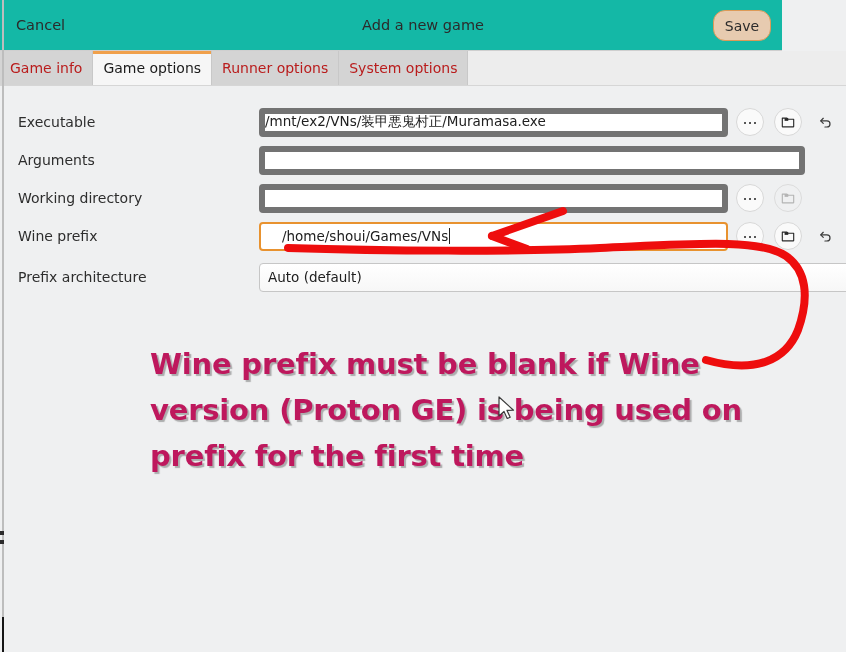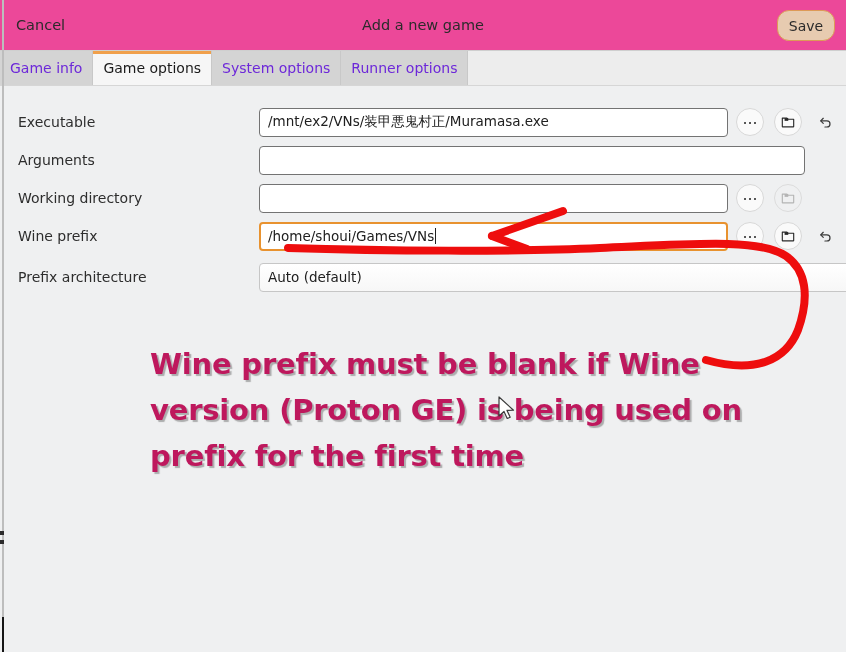--- a/index.html
+++ b/index.html
@@ -22,23 +22,23 @@
     left: 0; top: 0;
     width: 846px;
     height: 652px;
     background: #eff0f1;
     overflow: hidden;
   }
 
   #headerbar {
     position: absolute;
     left: 0; top: 0;
-    width: 846px;
+    width: 782px;
     height: 51px;
-    background: #ec4899;
+    background: #14b8a6;
     border-bottom: 1px solid #cfcfcf;
     box-sizing: border-box;
   }
   #cancel-button {
     position: absolute;
     left: 10px; top: 0;
     height: 50px;
     display: flex;
     align-items: center;
     padding: 0 6px;
@@ -88,21 +88,21 @@
     box-sizing: border-box;
     display: flex;
     align-items: stretch;
   }
   .tab {
     position: relative;
     display: flex;
     align-items: center;
     padding: 0 10px;
     font-size: 14px;
-    color: #6d28d9;
+    color: #b91c1c;
     background: #d4d4d4;
     border-right: 1px solid #c8c8c8;
     cursor: pointer;
     box-sizing: border-box;
     white-space: nowrap;
   }
   .tab.selected {
     background: #f6f6f6;
     color: #1a1a1a;
   }
@@ -139,35 +139,35 @@
     left: 18px;
     font-size: 14px;
     color: #2d2d2d;
     white-space: nowrap;
   }
   .field {
     position: absolute;
     left: 259px;
     height: 29px;
     box-sizing: border-box;
-    border: 1px solid #737373;
+    border: 6px solid #737373;
     border-radius: 4px;
     background: #ffffff;
     display: flex;
     align-items: center;
-    padding: 0 8px;
+    padding: 0 0;
     font-size: 13.5px;
     color: #202020;
     overflow: hidden;
     white-space: nowrap;
   }
   .field.narrow { width: 469px; }
   .field.focused {
     border: 2px solid #e8922f;
-    padding: 0 7px;
+    padding: 0 21px;
   }
   .caret {
     display: inline-block;
     width: 1px;
     height: 16px;
     background: #202020;
     margin-left: 1px;
     vertical-align: middle;
   }
 
@@ -307,24 +307,24 @@
   </div>
 
   <div id="tabbar">
     <div class="tab">
       <span>Game info</span>
     </div>
     <div class="tab selected">
       <span>Game options</span>
     </div>
     <div class="tab">
+      <span>Runner options</span>
+    </div>
+    <div class="tab">
       <span>System options</span>
-    </div>
-    <div class="tab">
-      <span>Runner options</span>
     </div>
     <div id="tabbar-filler"></div>
   </div>
 
   <div id="form">
 
     <div class="form-row" style="top:21px;">
       <span class="row-label">Executable</span>
       <div class="field narrow" title="/mnt/ex2/VNs/装甲悪鬼村正/Muramasa.exe">
         <span>/mnt/ex2/VNs/装甲悪鬼村正/Muramasa.exe</span>

